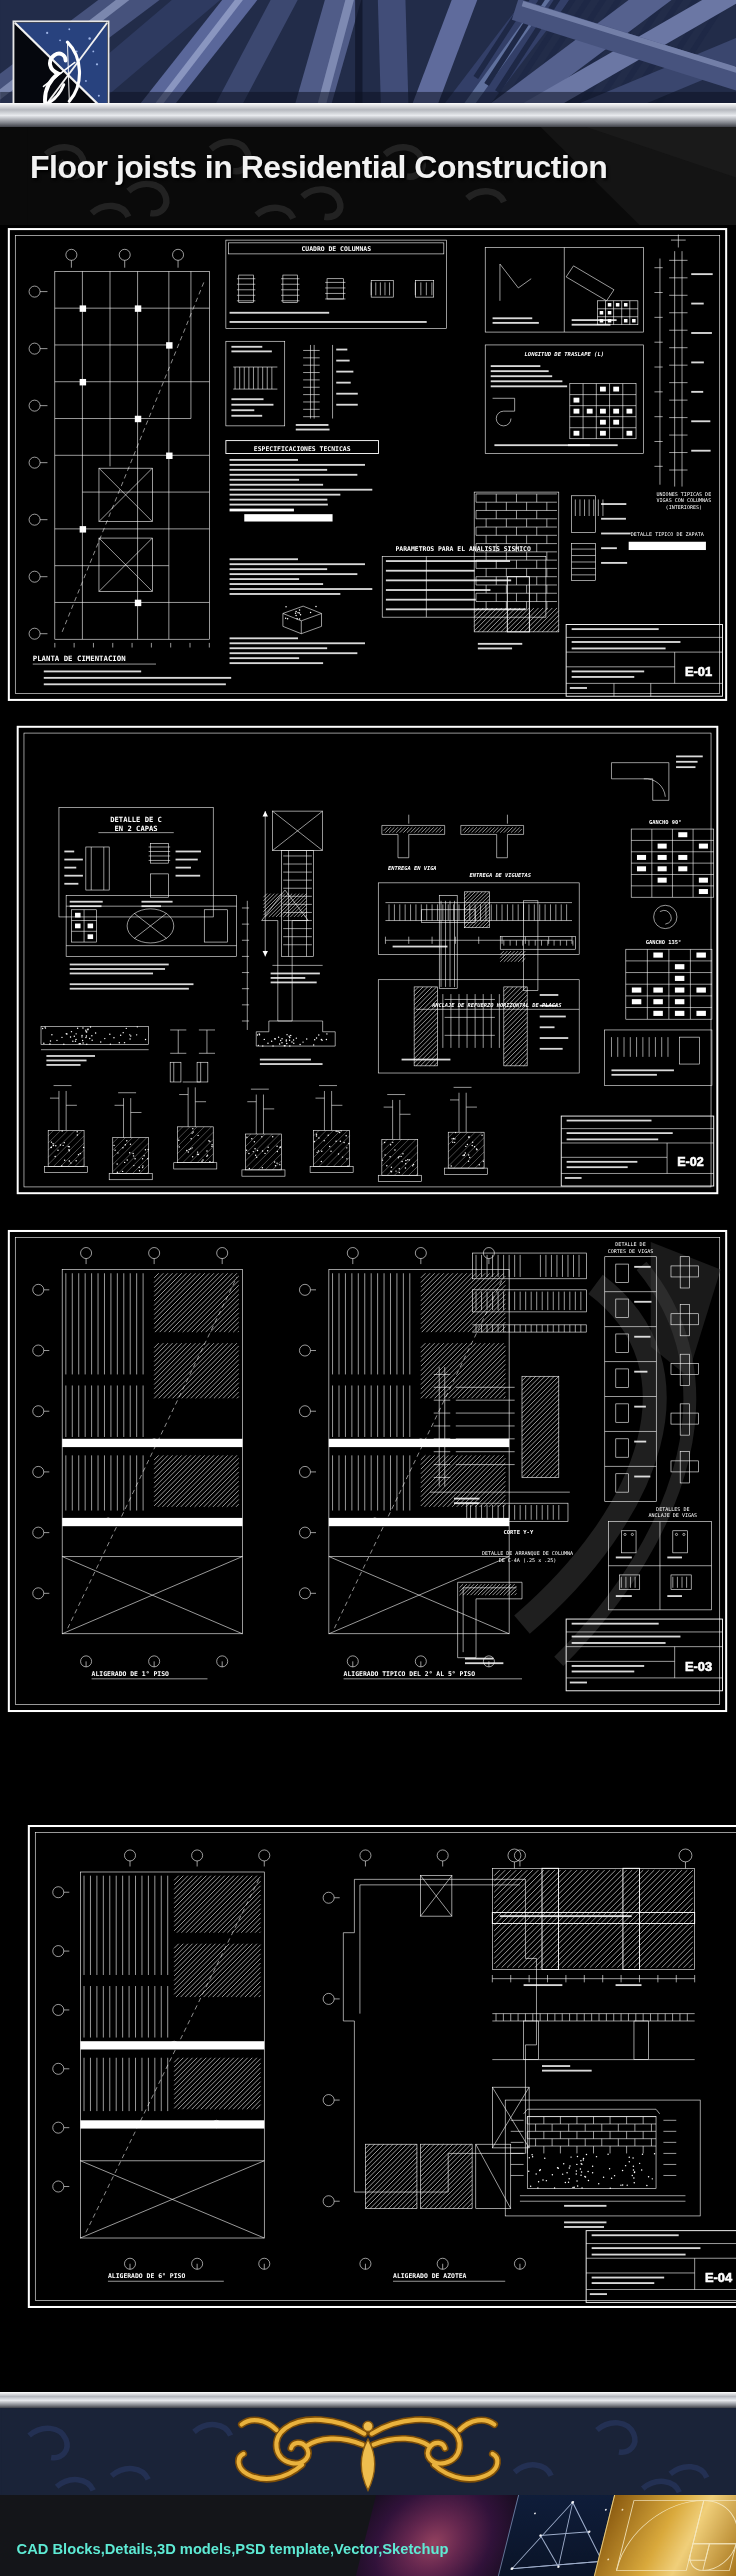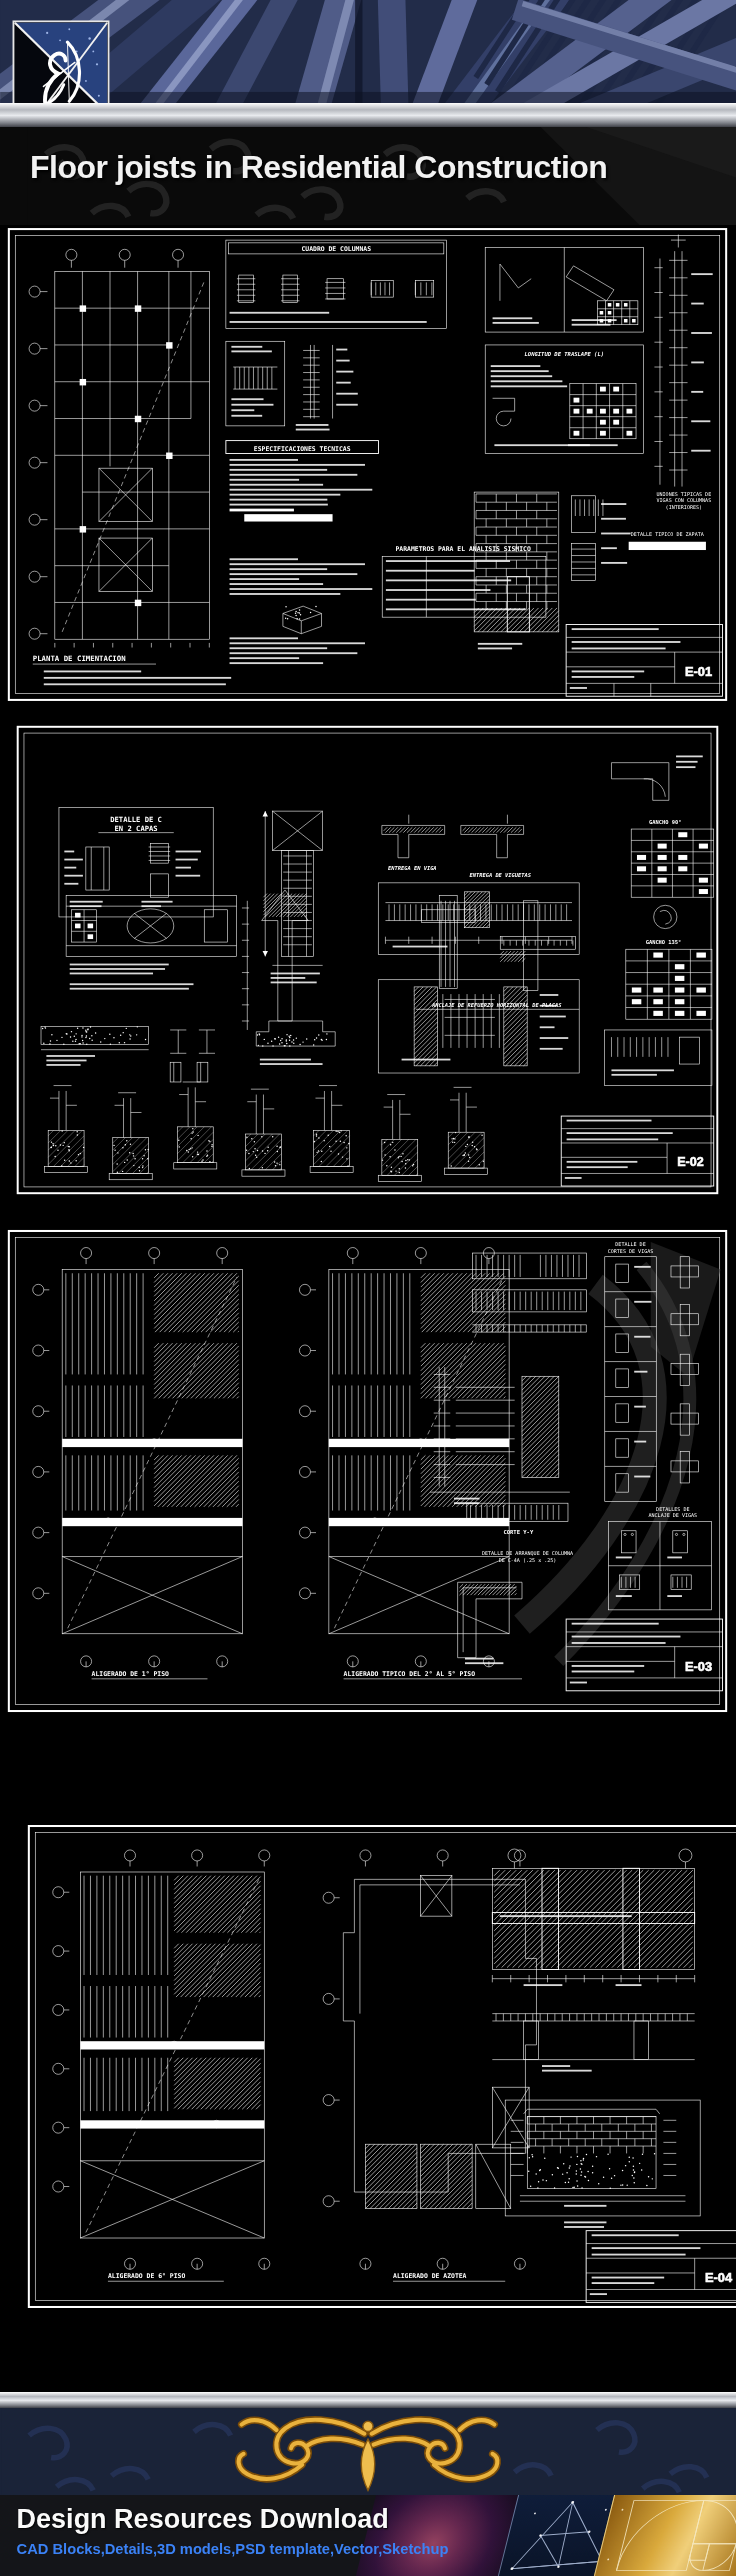--- a/index.html
+++ b/index.html
@@ -31,21 +31,21 @@
   .t6{font-size:6px;font-weight:bold;} .t55{font-size:5.5px;}
   .it{font-style:italic;}
   .num{font-size:14px;font-weight:bold;font-family:"Liberation Sans",sans-serif;}
   .wm{stroke:#3d3d3d;fill:none;opacity:.5;}
   .wmf{fill:#2f2f2f;stroke:none;opacity:.55;}
   
   .ornband{top:2408px;left:0;width:736px;height:87px;background:#1a2338;overflow:hidden;}
   
   .footer{top:2495px;left:0;width:736px;height:81px;background:#141519;overflow:hidden;}
   .f-title{position:absolute;left:16.6px;top:9.2px;margin:0;font-size:27px;font-weight:bold;color:#fafafa;letter-spacing:0;text-shadow:0.9px 0.9px 1.8px #000;z-index:4;}
-  .f-sub{position:absolute;left:16.6px;top:46px;margin:0;font-size:14.7px;font-weight:bold;color:#3b82f6;z-index:4;}
+  .f-sub{position:absolute;left:16.6px;top:46px;margin:0;font-size:14.7px;font-weight:bold;color:#5eead4;z-index:4;}
   .art{position:absolute;top:0;height:81px;overflow:hidden;}
   .neb{left:366px;width:155px;background:radial-gradient(circle at 45% 60%,#93415f 0%,#63264e 28%,#31123a 58%,#0e0b16 100%);transform:skewX(-14deg);}
   .plx{left:508px;width:109px;background:linear-gradient(180deg,#0f1d3a,#0a1428);transform:skewX(-14deg);border-left:1.8px solid rgba(190,210,255,.5);}
   .gld{left:604px;width:147px;background:linear-gradient(105deg,#8a5a10 0%,#d9a93c 40%,#f0cf7a 58%,#a06c12 100%);transform:skewX(-14deg);border-left:1.8px solid rgba(255,236,170,.7);}
 </style>
 </head>
 <body>
 
 <div class="page">
 
@@ -2968,18 +2968,17 @@
           <rect x="98" y="53" width="18" height="18"></rect>
           <path d="M22,82 A76,76 0 0 1 98,6 A47,47 0 0 1 145,53 A29,29 0 0 1 116,82 A18,18 0 0 1 98,64"></path>
         </g>
         <g fill="#fff8e0" opacity=".8">
             <circle cx="12" cy="16" r="1"></circle>
             <circle cx="150" cy="12" r="1"></circle>
             <circle cx="10" cy="70" r="1"></circle>
           </g>
       </svg>
     </div>
-    <h2 class="f-title">Design Resources Download</h2>
     <p class="f-sub">CAD Blocks,Details,3D models,PSD template,Vector,Sketchup</p>
   </div>
 
 </div>
 
 
 </body></html>

